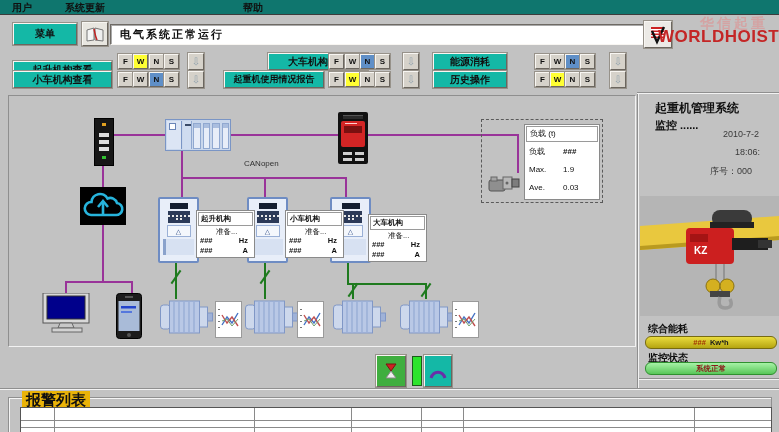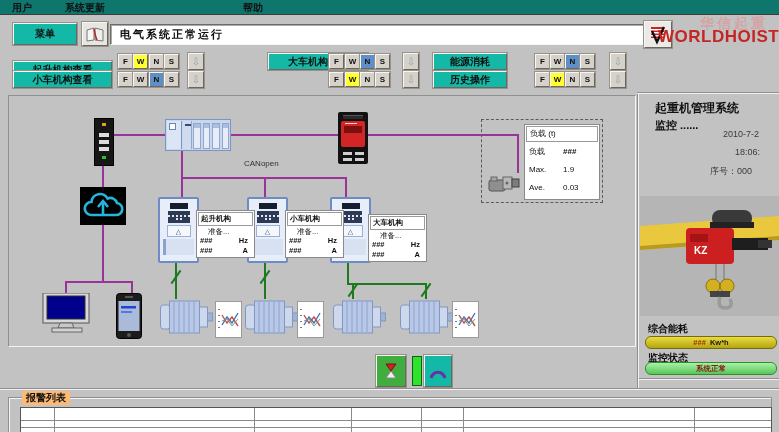--- a/index.html
+++ b/index.html
@@ -27,21 +27,21 @@
   .groove-v{position:absolute;width:0;border-left:1px solid #8f8f8f;border-right:1px solid #f2f2f2;}
   .menubar{position:absolute;left:0;top:0;width:779px;height:14px;background:#0f766e;border-bottom:1px solid #3c3c3c;}
   .menu-item{position:absolute;top:1px;font-size:10px;font-weight:bold;color:#101010;}
   .line-p{position:absolute;background:#993399;}
   .line-g{position:absolute;background:#1e7a1e;}
   .slash-g{position:absolute;width:16px;height:2px;background:#1e7a1e;transform:rotate(-55deg);}
   .dashedbox{position:absolute;border:1px dashed #5a5a5a;}
   
   .ibox{position:absolute;width:57px;height:46px;background:#ffffff;border:1px solid #8a8a8a;font-size:7.5px;color:#101010;}
   .ibox-title{height:12px;line-height:12px;border:1px solid #9a9a9a;margin:1px;padding-left:2px;font-weight:bold;}
-  .ibox-row{padding-left:11px;line-height:9px;}
+  .ibox-row{padding-left:19px;line-height:9px;}
   .ibox-row2{display:flex;justify-content:space-between;padding:0 6px 0 3px;line-height:10px;font-weight:bold;}
   .loadpanel{position:absolute;width:74px;height:74px;background:#ffffff;border:1px solid #8a8a8a;font-size:8px;color:#101010;}
   .lp-head{height:14px;line-height:14px;border:1px solid #9a9a9a;margin:1px;padding-left:3px;}
   .lp-row{display:flex;line-height:18px;padding-left:4px;}
   .lp-row span:first-child{width:34px;}
   
   .vfd{position:absolute;width:37px;height:62px;background:#e8eef9;border:2px solid #6e8cc3;border-radius:2px;}
   .vfd-disp{width:18px;height:6px;background:#141e30;margin:4px auto 2px auto;}
   .vfd-pad{width:22px;height:12px;background:#2c3a58;margin:0 auto;display:flex;flex-wrap:wrap;align-content:center;justify-content:center;gap:1px 2px;}
   .vfd-dot{width:2px;height:2px;background:#e8e8e8;}
@@ -57,21 +57,21 @@
   .plc-mod div{height:4px;background:#aabedf;}
   .switchdev{position:absolute;width:18px;height:46px;background:#161616;border:1px solid #000;}
   .reddev{position:absolute;width:30px;height:52px;background:#111111;border-radius:2px;}
   .pill{position:absolute;height:11px;border-radius:6px;display:flex;align-items:center;justify-content:center;
         font-size:7.5px;font-weight:bold;gap:4px;}
   .pill-energy{background:linear-gradient(#eadc3e,#b5a511);border:1px solid #776b10;}
   .pill-status{background:linear-gradient(#a6f2a6,#58c658);border:1px solid #2f8f2f;}
   .sb-small{position:absolute;font-size:9px;color:#3a3a3a;white-space:nowrap;}
   .cell-line-v{position:absolute;top:0;width:1px;height:100%;background:#8a8a8a;}
   .cell-line-h{position:absolute;left:0;width:100%;height:1px;background:#8a8a8a;}
-  .legend{position:absolute;background:#fdba74;padding:0 4px;font-size:10px;font-weight:bold;color:#101010;}
+  .legend{position:absolute;background:#eab308;padding:0 4px;font-size:15px;font-weight:bold;color:#101010;}
 </style>
 </head>
 <body>
 
 <div id="root">
 
   <div class="menubar">
     <div class="menu-item" style="left:12px;">用户</div>
     <div class="menu-item" style="left:65px;">系统更新</div>
     <div class="menu-item" style="left:243px;">帮助</div>
@@ -116,20 +116,21 @@
 
   <div class="btn" style="left:224px;top:53px;width:98px;height:15px;margin-left:44px;">大车机构查看</div>
   <div class="sbtn" style="left:329px;top:54px;">F</div>
   <div class="sbtn" style="left:345px;top:54px;">W</div>
   <div class="sbtn active-b" style="left:360px;top:54px;">N</div>
   <div class="sbtn" style="left:375px;top:54px;">S</div>
   <div class="arrowbtn" style="left:403px;top:53px;">
       <span class="arrow-glyph">⇩</span>
     </div>
 
+  <div class="btn" style="left:224px;top:71px;width:98px;height:15px;font-size:9px;">起重机使用情况报告</div>
   <div class="sbtn" style="left:329px;top:72px;">F</div>
   <div class="sbtn active-y" style="left:345px;top:72px;">W</div>
   <div class="sbtn" style="left:360px;top:72px;">N</div>
   <div class="sbtn" style="left:375px;top:72px;">S</div>
   <div class="arrowbtn" style="left:403px;top:71px;">
       <span class="arrow-glyph">⇩</span>
     </div>
 
   <div class="btn" style="left:433px;top:53px;width:72px;height:15px;">能源消耗</div>
   <div class="sbtn" style="left:535px;top:54px;">F</div>

